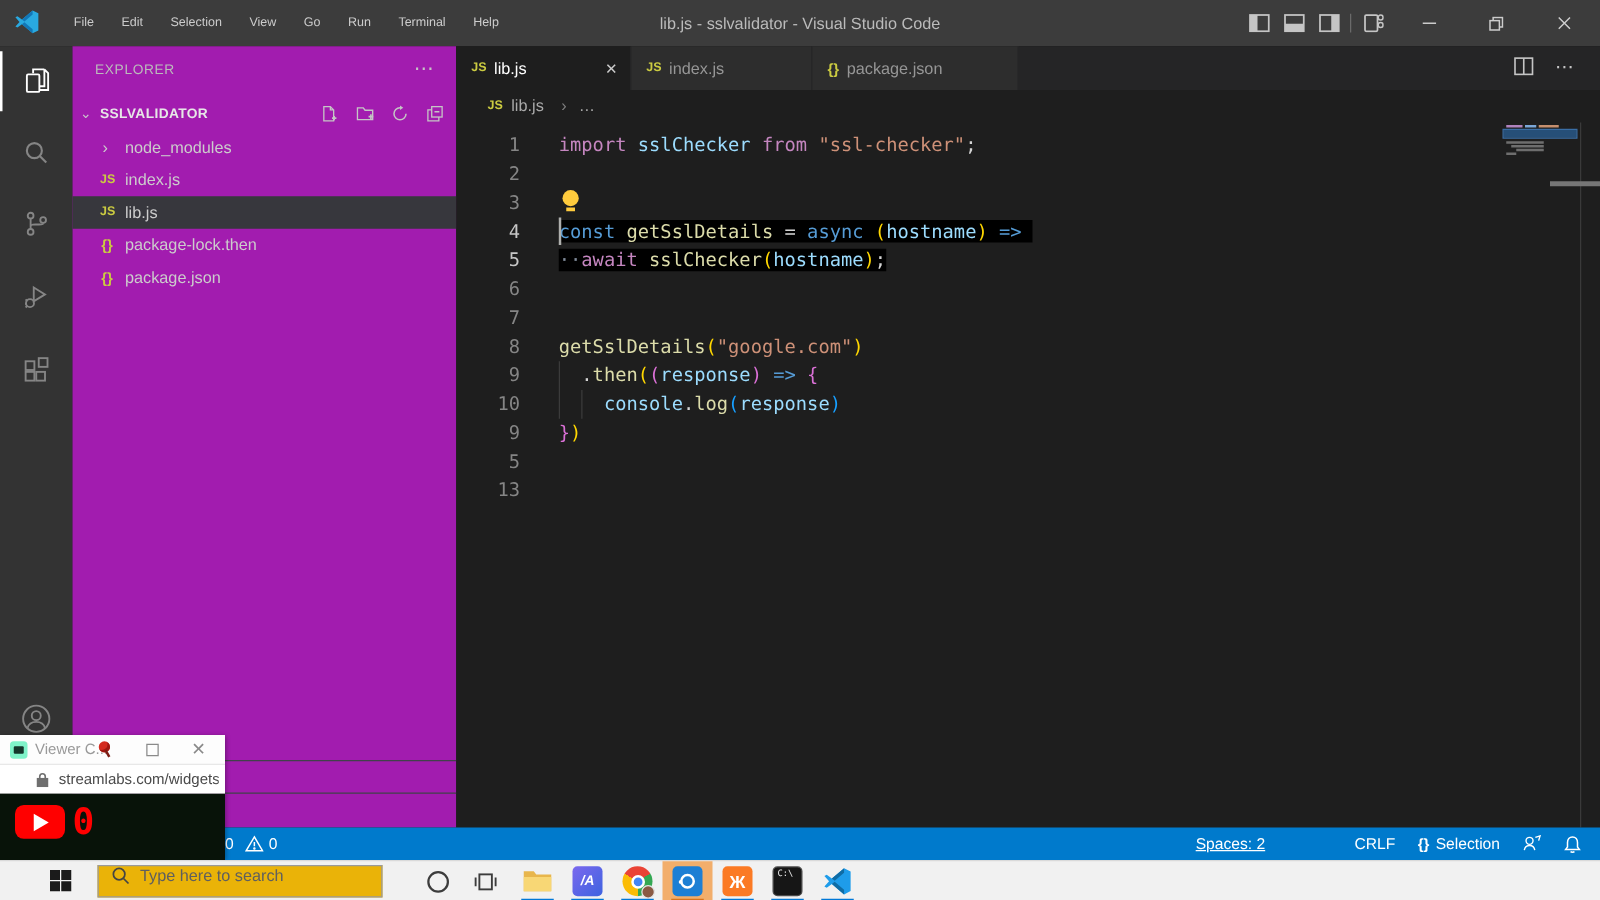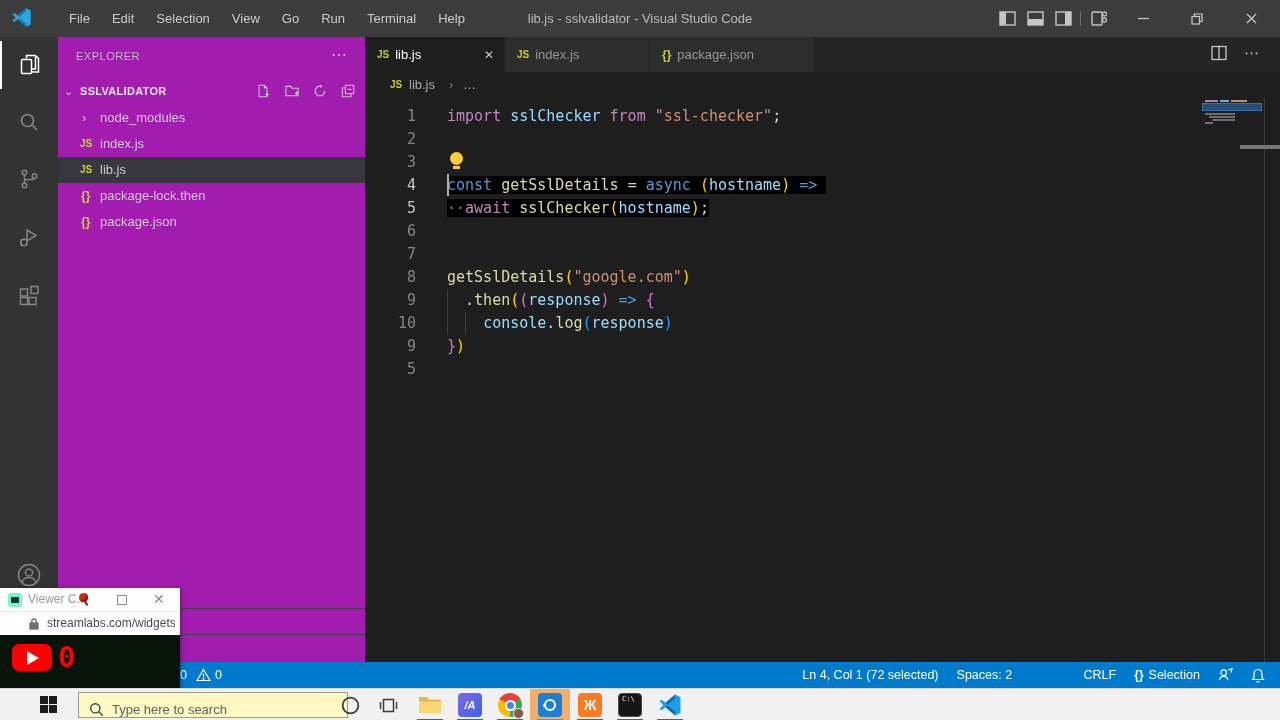--- a/index.html
+++ b/index.html
@@ -3,21 +3,21 @@
 <meta charset="utf-8">
 <style>
   *{margin:0;padding:0;box-sizing:border-box}
   html,body{width:1280px;height:720px;overflow:hidden}
   body{position:relative;background:#1E1E1E;font-family:"Liberation Sans",sans-serif;-webkit-font-smoothing:antialiased}
   svg{display:block}
 
   
   #titlebar{position:absolute;left:0;top:0;width:1280px;height:37px;background:#3C3C3C;color:#CCCCCC}
   #vscode-logo{position:absolute;left:11px;top:7px}
-  #menubar{position:absolute;left:58px;top:0;height:37px;line-height:37px;font-size:13px;white-space:nowrap}
+  #menubar{position:absolute;left:48px;top:0;height:37px;line-height:37px;font-size:10px;white-space:nowrap}
   .menu-item{display:inline-block;padding:0 11px;cursor:default}
   #win-title{position:absolute;left:300px;right:300px;top:0;height:37px;line-height:37px;text-align:center;font-size:13px;color:#BBBBBB}
   .tb-ico{position:absolute;top:8px;width:22px;height:20px;display:flex;align-items:center;justify-content:center;color:#C5C5C5}
   .tb-sep{position:absolute;top:11px;width:1px;height:15px;background:#6a6a6a}
   .win-btn{position:absolute;top:0;width:46px;height:37px;display:flex;align-items:center;justify-content:center;color:#CCCCCC;font-size:13px}
 
   
   #activitybar{position:absolute;left:0;top:37px;width:58px;height:625px;background:#333333}
   .act-item{position:absolute;left:0;width:58px;height:48px;display:flex;align-items:center;justify-content:center}
   .act-item.active{border-left:2px solid #FFFFFF}
@@ -99,21 +99,21 @@
   #ov-content{position:absolute;left:0;top:47px;width:100%;height:53px;background:#081309}
   #yt-logo{position:absolute;left:12px;top:9px;width:40px;height:27px;background:#FF0000;border-radius:7px}
   #yt-logo .tri{position:absolute;left:15px;top:6.5px;width:0;height:0;border-left:12px solid #FFFFFF;border-top:7px solid transparent;border-bottom:7px solid transparent}
   #yt-count{position:absolute;left:58px;top:5px;font-family:"DejaVu Sans Mono",monospace;font-weight:bold;font-size:29px;color:#FF0000}
 
   
   #taskbar{position:absolute;left:0;top:688px;width:1280px;height:32px;background:#F1F1F1;border-top:1px solid #DADADA;z-index:50}
   #start-btn{position:absolute;left:0;top:0;width:76px;height:32px}
   #win-flag{position:absolute;left:40px;top:7px;width:17px;height:17px;display:grid;grid-template-columns:8px 8px;grid-template-rows:8px 8px;gap:1px}
   #win-flag div{background:#1b1b1b}
-  #search-box{position:absolute;left:78px;top:3px;width:270px;height:26px;background:#fef9c3;border:1px solid #9a9a9a;display:flex;align-items:flex-end}
+  #search-box{position:absolute;left:78px;top:3px;width:228px;height:26px;background:#eab308;border:1px solid #9a9a9a;display:flex;align-items:flex-start}
   #search-box .mag{margin:0 8px 0 10px}
   #search-text{font-size:13px;color:#5f5f5f}
   .tk-btn{position:absolute;top:0;width:40px;height:32px;display:flex;align-items:center;justify-content:center}
   .tk-under{position:absolute;bottom:0;left:7px;width:26px;height:2.5px;background:#0078D7}
   .tk-btn.attention{background:#F2AE6B}
   .tk-btn.attention .tk-under{background:#D9731A}
   .app-sq{width:24px;height:24px;border-radius:4px;display:flex;align-items:center;justify-content:center;position:relative}
   #tray{position:absolute;right:0;top:0;height:32px}
 </style>
 </head>
@@ -312,20 +312,21 @@
         <div class="code-line"><span class="ln">3</span><span class="ct"></span></div>
         <div class="code-line"><span class="ln ln-sel">4</span><span class="ct sel"><span style="color: rgb(86, 156, 214);">const</span><span style="color: rgb(212, 212, 212);"> </span><span style="color: rgb(220, 220, 170);">getSslDetails</span><span style="color: rgb(212, 212, 212);"> </span><span style="color: rgb(212, 212, 212);">=</span><span style="color: rgb(212, 212, 212);"> </span><span style="color: rgb(86, 156, 214);">async</span><span style="color: rgb(212, 212, 212);"> </span><span style="color: rgb(255, 215, 0);">(</span><span style="color: rgb(156, 220, 254);">hostname</span><span style="color: rgb(255, 215, 0);">)</span><span style="color: rgb(212, 212, 212);"> </span><span style="color: rgb(86, 156, 214);">=&gt;</span><span style="color: rgb(212, 212, 212);"> </span></span></div>
         <div class="code-line"><span class="ln ln-sel">5</span><span class="ct sel"><span style="color: rgb(127, 138, 153);">··</span><span style="color: rgb(197, 134, 192);">await</span><span style="color: rgb(212, 212, 212);"> </span><span style="color: rgb(220, 220, 170);">sslChecker</span><span style="color: rgb(255, 215, 0);">(</span><span style="color: rgb(156, 220, 254);">hostname</span><span style="color: rgb(255, 215, 0);">)</span><span style="color: rgb(212, 212, 212);">;</span></span></div>
         <div class="code-line"><span class="ln">6</span><span class="ct"></span></div>
         <div class="code-line"><span class="ln">7</span><span class="ct"></span></div>
         <div class="code-line"><span class="ln">8</span><span class="ct"><span style="color: rgb(220, 220, 170);">getSslDetails</span><span style="color: rgb(255, 215, 0);">(</span><span style="color: rgb(206, 145, 120);">"google.com"</span><span style="color: rgb(255, 215, 0);">)</span></span></div>
         <div class="code-line"><span class="ln">9</span><span class="ct"><span style="color: rgb(212, 212, 212);">  .</span><span style="color: rgb(220, 220, 170);">then</span><span style="color: rgb(255, 215, 0);">(</span><span style="color: rgb(218, 112, 214);">(</span><span style="color: rgb(156, 220, 254);">response</span><span style="color: rgb(218, 112, 214);">)</span><span style="color: rgb(212, 212, 212);"> </span><span style="color: rgb(86, 156, 214);">=&gt;</span><span style="color: rgb(212, 212, 212);"> </span><span style="color: rgb(218, 112, 214);">{</span></span></div>
         <div class="code-line"><span class="ln">10</span><span class="ct"><span style="color: rgb(212, 212, 212);">    </span><span style="color: rgb(156, 220, 254);">console</span><span style="color: rgb(212, 212, 212);">.</span><span style="color: rgb(220, 220, 170);">log</span><span style="color: rgb(23, 159, 255);">(</span><span style="color: rgb(156, 220, 254);">response</span><span style="color: rgb(23, 159, 255);">)</span></span></div>
         <div class="code-line"><span class="ln">9</span><span class="ct"><span style="color: rgb(218, 112, 214);">}</span><span style="color: rgb(255, 215, 0);">)</span></span></div>
         <div class="code-line"><span class="ln">5</span><span class="ct"></span></div>
+        <div class="code-line"><span class="ln">13</span><span class="ct"></span></div>
       </div>
     <div id="lightbulb">
         <div class="bulb"></div>
         <div class="base"></div>
       </div>
     <div id="cursor"></div>
     <div class="iguide" style="left:82px;top:191px;height:46px"></div>
     <div class="iguide" style="left:100px;top:214px;height:23px"></div>
   </div>
 
@@ -364,24 +365,21 @@
           <path d="M1.5 13 C2 10 4 9 6 9 C8 9 10 10 10.5 13"></path>
           <path d="M11 2 L15 0.8 L13.8 4.8" fill="none"></path>
         </svg>
     </div>
     <div class="sb-item" style="order:7">
       <svg width="14" height="15" viewBox="0 0 14 15" fill="none" stroke="#FFFFFF" stroke-width="1.2">
           <path d="M7 1.5 C9.5 1.5 11 3.5 11 6 V9.5 L12.5 11.5 H1.5 L3 9.5 V6 C3 3.5 4.5 1.5 7 1.5 Z"></path>
           <path d="M5.5 13.2 C6 14 8 14 8.5 13.2"></path>
         </svg>
     </div>
-  <div class="sb-item" style="order: 0;">
-        <span>Ln 4, Col 1 (72 selected)</span>
-      </div>
-      <div class="sb-item" style="order: 1;">
+      <div class="sb-item" style="order: 1; text-decoration: underline;">
         <span>Spaces: 2</span>
       </div>
       <div class="sb-item" style="order: 2; margin-top: 48px;">
         <span>UTF-8</span>
       </div>
       <div class="sb-item" style="order: 3;">
         <span>CRLF</span>
       </div>
       <div class="sb-item" style="order: 4;">
         <span class="sb-braces">{}</span>

